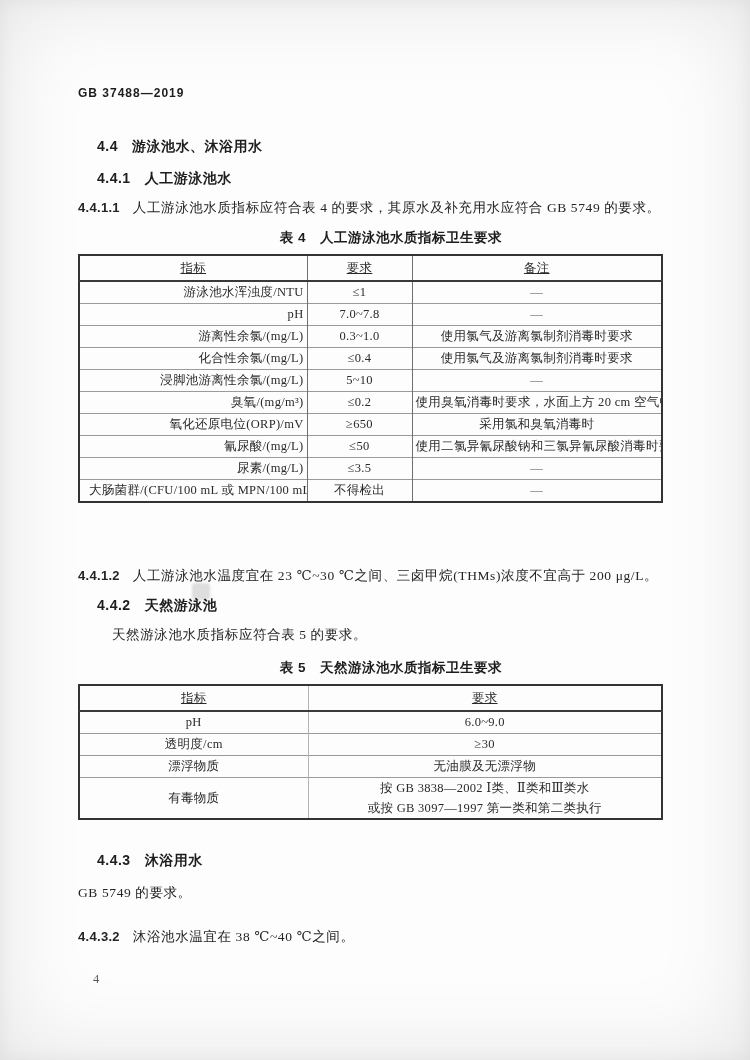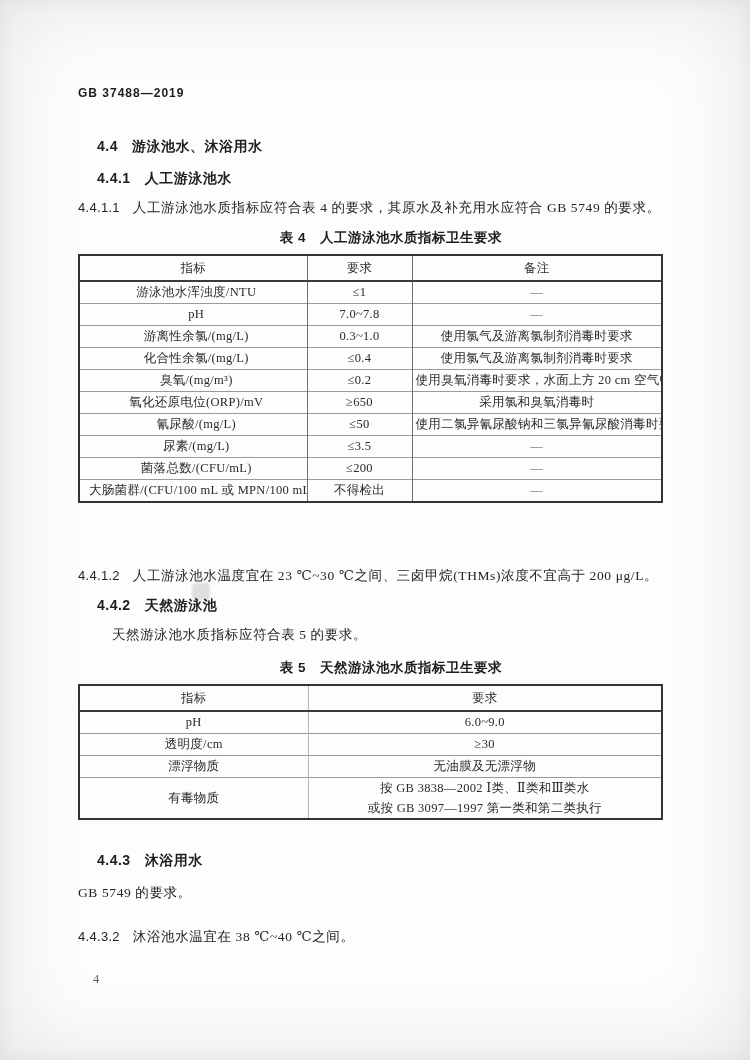--- a/index.html
+++ b/index.html
@@ -17,47 +17,48 @@
   }
   .heading{
     left:78px;white-space:nowrap;
     font-family:"Liberation Sans","DejaVu Sans",sans-serif;
     font-weight:bold;font-size:14px;color:#1d1d1d;letter-spacing:0.5px;
   }
   .heading .hnum{margin-right:14px;margin-left:19px;}
   .para{left:78px;white-space:nowrap;font-size:13.5px;letter-spacing:0.6px;}
   .para .pnum{
     font-family:"Liberation Sans","DejaVu Sans",sans-serif;
-    font-weight:normal;font-size:13px;margin-right:13px;letter-spacing:0.3px;
+    font-weight:bold;font-size:13px;margin-right:13px;letter-spacing:0.3px;
   }
   .para .pline{line-height:25px;}
   .indent-para{left:112px;}
   .table-title{
     left:16px;width:750px;text-align:center;white-space:nowrap;
     font-family:"Liberation Sans","DejaVu Sans",sans-serif;
     font-weight:bold;font-size:13.5px;color:#1d1d1d;letter-spacing:0.5px;
   }
   table{
     border-collapse:collapse;table-layout:fixed;
     position:absolute;left:78px;width:583px;
     font-size:12.5px;letter-spacing:0.3px;color:#2a2a2a;
     border:2px solid #333;
   }
   th{
     font-weight:normal;text-align:center;height:22px;
     border-bottom:2px solid #3a3a3a;
+    text-decoration:underline;
   }
   td{
     text-align:center;height:21px;
     border-top:1px solid #9a9a9a;
     padding:0 3px;overflow:hidden;white-space:nowrap;
   }
   #table4 th+th, #table4 td+td{border-left:1px solid #6f6f6f;}
   #table5 th+th, #table5 td+td{border-left:1px solid #b5b5b5;}
-  #table4 td:first-child{text-align:center;padding-left:9px;}
+  #table4 td:first-child{text-align:right;padding-left:9px;}
   td.dash{color:#707070;}
   td div{line-height:20px;}
   .smudge{
     left:192px;top:583px;width:18px;height:17px;background:#dedede;
     border-radius:4px;filter:blur(1px);
   }
   .page-number{left:93px;top:972px;font-size:12.5px;color:#5a5a5a;}
 </style>
 </head>
 <body>
@@ -106,42 +107,42 @@
         <td>游离性余氯/(mg/L)</td>
         <td>0.3~1.0</td>
         <td>使用氯气及游离氯制剂消毒时要求</td>
       </tr>
       <tr>
         <td>化合性余氯/(mg/L)</td>
         <td>≤0.4</td>
         <td>使用氯气及游离氯制剂消毒时要求</td>
       </tr>
       <tr>
+        <td>浸脚池游离性余氯/(mg/L)</td>
+        <td>5~10</td>
+        <td class="dash">—</td>
+      </tr>
+      <tr>
         <td>臭氧/(mg/m³)</td>
         <td>≤0.2</td>
         <td>使用臭氧消毒时要求，水面上方 20 cm 空气中浓度</td>
       </tr>
       <tr>
         <td>氧化还原电位(ORP)/mV</td>
         <td>≥650</td>
         <td>采用氯和臭氧消毒时</td>
       </tr>
       <tr>
         <td>氰尿酸/(mg/L)</td>
         <td>≤50</td>
         <td>使用二氯异氰尿酸钠和三氯异氰尿酸消毒时要求</td>
       </tr>
       <tr>
         <td>尿素/(mg/L)</td>
         <td>≤3.5</td>
-        <td class="dash">—</td>
-      </tr>
-      <tr>
-        <td>菌落总数/(CFU/mL)</td>
-        <td>≤200</td>
         <td class="dash">—</td>
       </tr>
       <tr>
         <td>大肠菌群/(CFU/100 mL 或 MPN/100 mL)</td>
         <td>不得检出</td>
         <td class="dash">—</td>
       </tr>
     </tbody>
   </table>
 

